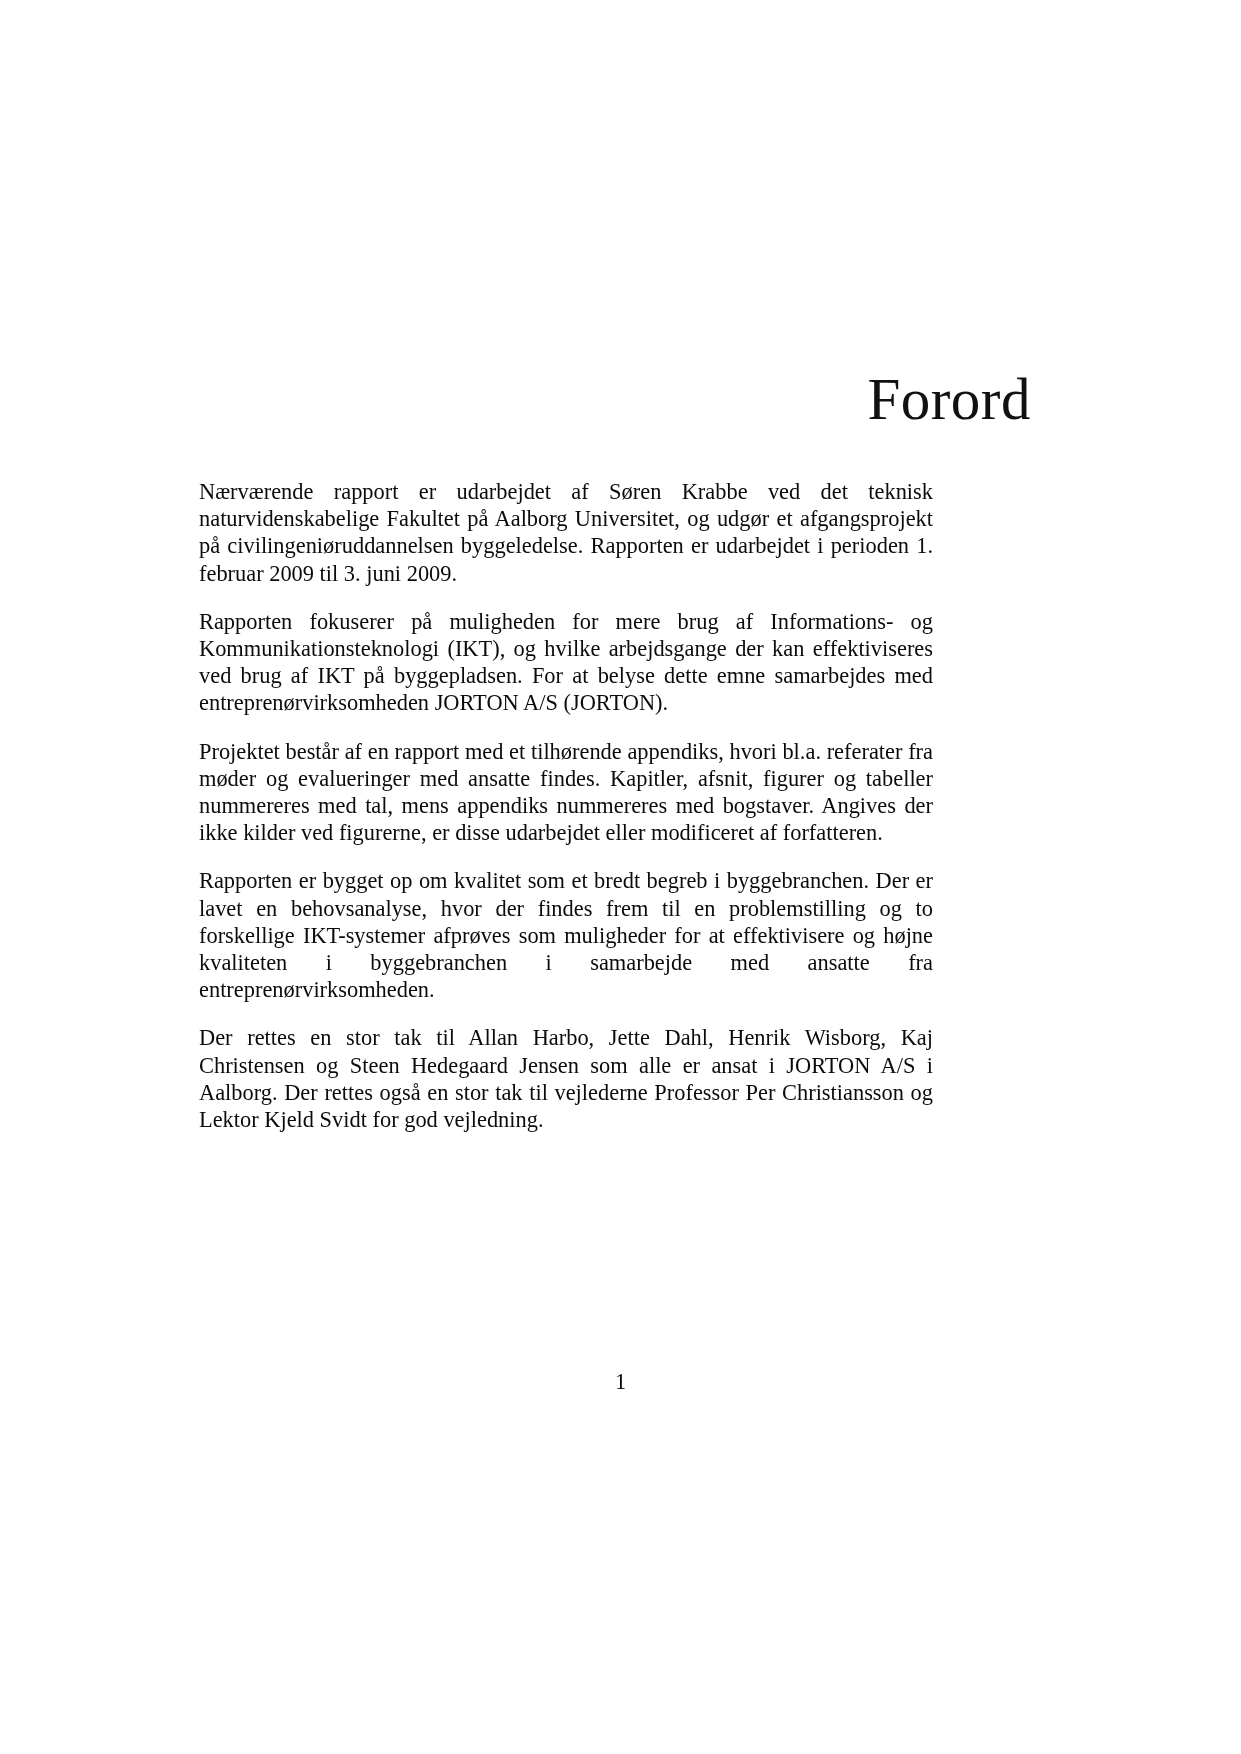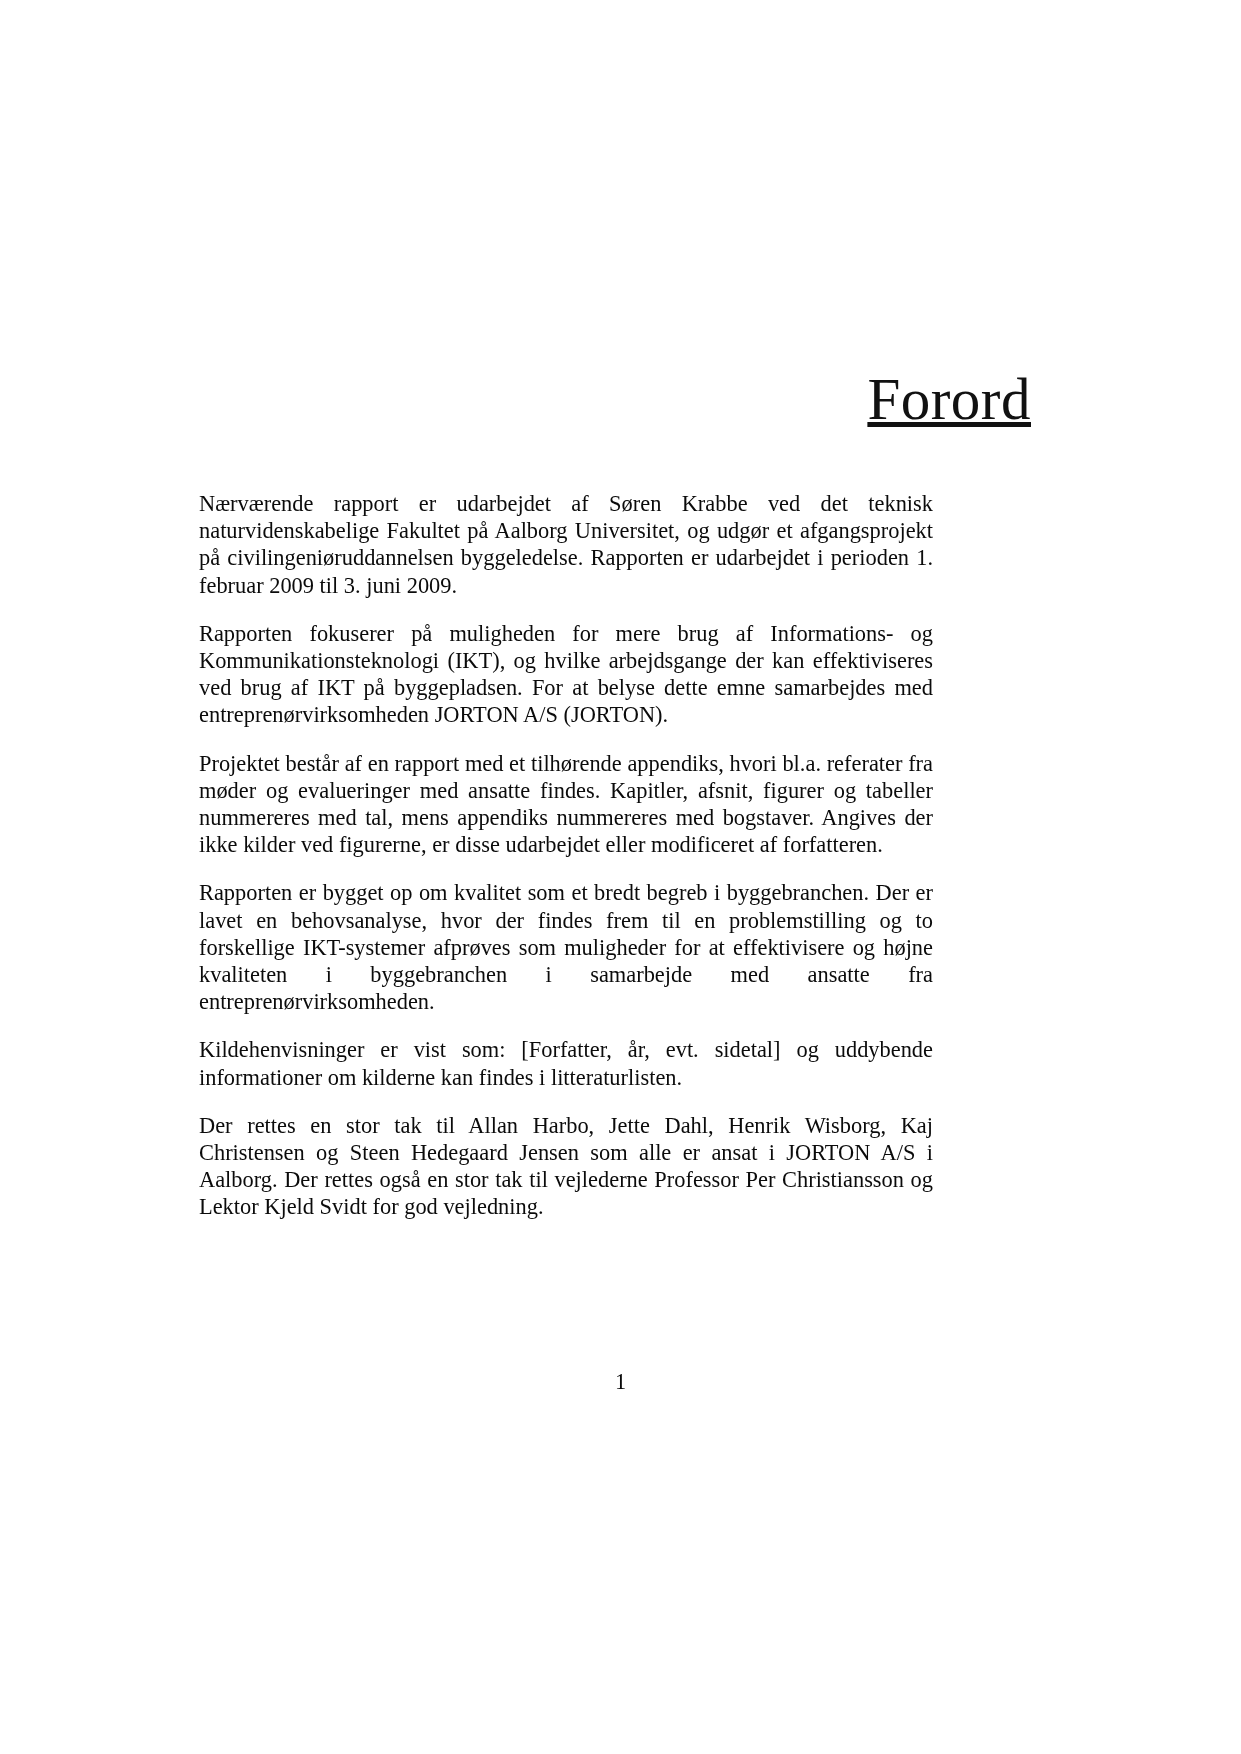--- a/index.html
+++ b/index.html
@@ -24,34 +24,33 @@
     position: absolute;
     left: 199px;
     top: 330px;
     width: 832px;
     text-align: right;
     font-size: 59px;
     line-height: 1.0;
     font-weight: normal;
     letter-spacing: 0.5px;
     color: #111111;
-    text-decoration: underline;
   }
   .content {
     position: absolute;
     left: 199px;
     top: 478px;
     width: 734px;
   }
   .para {
     font-size: 22.4px;
     line-height: 27.2px;
     text-align: justify;
     text-justify: inter-word;
-    margin: 12px 0 21px 0;
+    margin: 0 0 21px 0;
     hyphens: manual;
     color: #0b0b0b;
   }
   .para:last-child { margin-bottom: 0; }
   .page-number {
     position: absolute;
     left: 0;
     right: 0;
     top: 1368px;
     text-align: center;
@@ -65,19 +64,18 @@
 
 <div class="page">
 
   <h1 class="chapter-title">Forord</h1>
 
   <div class="content">
     <p class="para">Nærværende rapport er udarbejdet af Søren Krabbe ved det teknisk naturvidenskabelige Fakultet på Aalborg Universitet, og udgør et afgangsprojekt på civilingeniøruddannelsen byggeledelse. Rapporten er udarbejdet i perioden 1. februar 2009 til 3. juni 2009.</p>
     <p class="para">Rapporten fokuserer på muligheden for mere brug af Informations- og Kommunikationsteknologi (IKT), og hvilke arbejdsgange der kan effektiviseres ved brug af IKT på byggepladsen. For at belyse dette emne samarbejdes med entreprenørvirksomheden JORTON A/S (JORTON).</p>
     <p class="para">Projektet består af en rapport med et tilhørende appendiks, hvori bl.a. referater fra møder og evalueringer med ansatte findes. Kapitler, afsnit, figurer og tabeller nummereres med tal, mens appendiks nummereres med bogstaver. Angives der ikke kilder ved figurerne, er disse udarbejdet eller modificeret af forfatteren.</p>
     <p class="para">Rapporten er bygget op om kvalitet som et bredt begreb i byggebranchen. Der er lavet en behovsanalyse, hvor der findes frem til en problemstilling og to forskellige IKT-systemer afprøves som muligheder for at effektivisere og højne kvaliteten i byggebranchen i samarbejde med ansatte fra entreprenørvirksomheden.</p>
-    <p class="para">Kildehenvisninger er vist som: [Forfatter, år, evt. sidetal] og uddybende informationer om kilderne kan findes i litteraturlisten.</p>
     <p class="para">Der rettes en stor tak til Allan Harbo, Jette Dahl, Henrik Wisborg, Kaj Christensen og Steen Hedegaard Jensen som alle er ansat i JORTON A/S i Aalborg. Der rettes også en stor tak til vejlederne Professor Per Christiansson og Lektor Kjeld Svidt for god vejledning.</p>
   </div>
 
   <div class="page-number">1</div>
 
 </div>
 
 </body></html>

